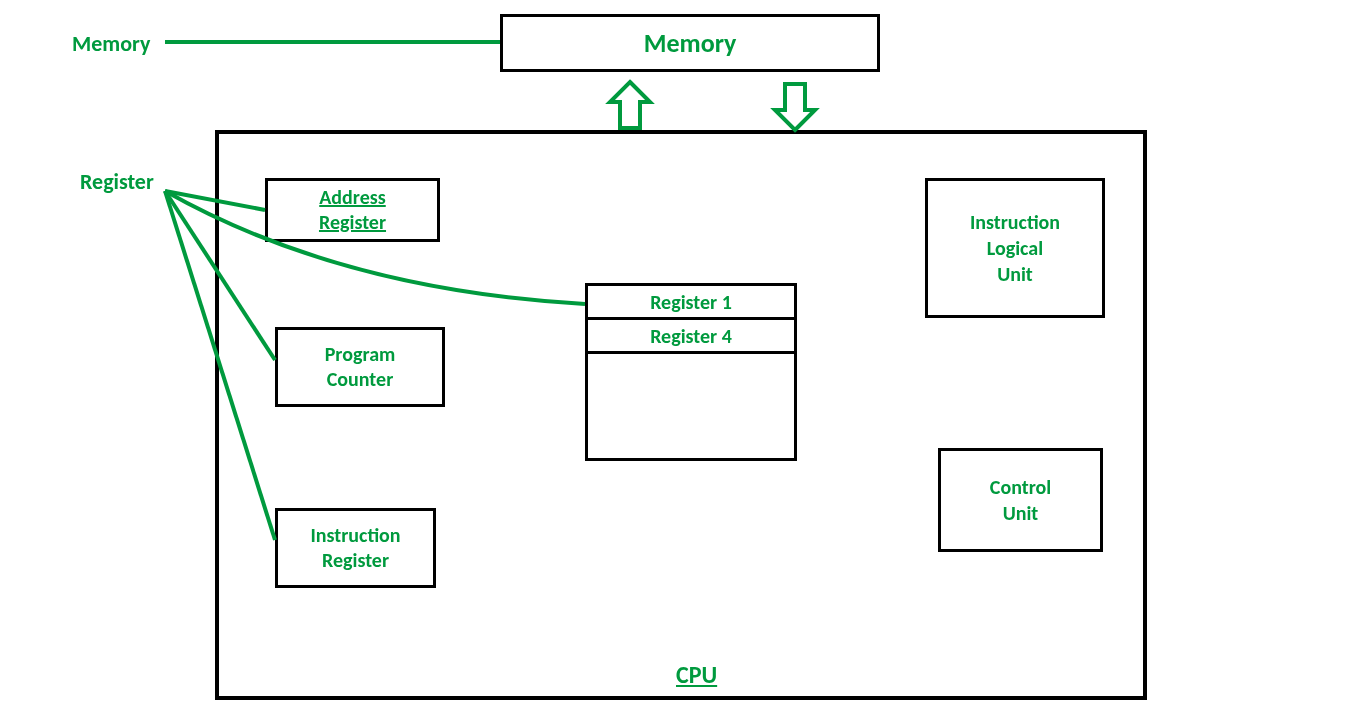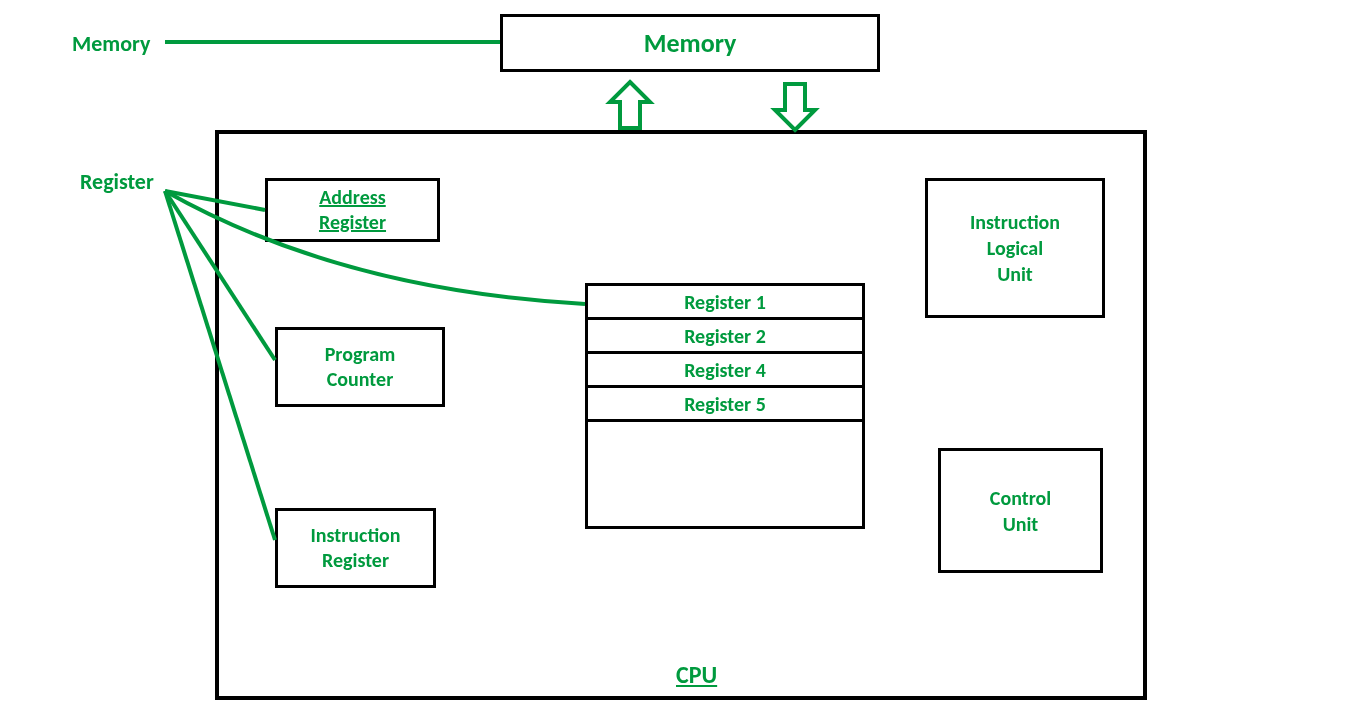--- a/index.html
+++ b/index.html
@@ -46,32 +46,30 @@
 </div>
 
 <div class="box" style="left:925px; top:178px; width:180px; height:140px; font-size:20px; line-height:1.3;">
   <div>
     <span>Instruction</span><br>
     <span>Logical</span><br>
     <span>Unit</span>
   </div>
 </div>
 
-<div class="box" style="left:938px; top:448px; width:165px; height:125px; font-size:20px; line-height:1.3;">
+<div class="box" style="left:938px; top:448px; width:165px; height:104px; font-size:20px; line-height:1.3;">
   <div>
     <span>Control</span><br>
     <span>Unit</span>
   </div>
 </div>
 
-<div style="position:absolute; left:585px; top:286px; width:280px;">
+<div style="position:absolute; left:585px; top:286px; width:212px;">
   <div class="reg-cell" style="height:37px;">Register 1</div>
-  <div class="reg-cell" style="height:37px;">Register 2</div>
   <div class="reg-cell" style="height:37px;">Register 4</div>
-  <div class="reg-cell" style="height:37px;">Register 5</div>
   <div class="reg-cell" style="height:110px;"></div>
 </div>
 
 <svg style="left:605px; top:78px;" width="50" height="56">
   <path d="M25 4 L45 24 L35 24 L35 50 L15 50 L15 24 L5 24 Z" fill="#fff" stroke="#009A3E" stroke-width="4"></path>
 </svg>
 
 <svg style="left:770px; top:78px;" width="50" height="56">
   <path d="M25 52 L45 32 L35 32 L35 6 L15 6 L15 32 L5 32 Z" fill="#fff" stroke="#009A3E" stroke-width="4"></path>
 </svg>

